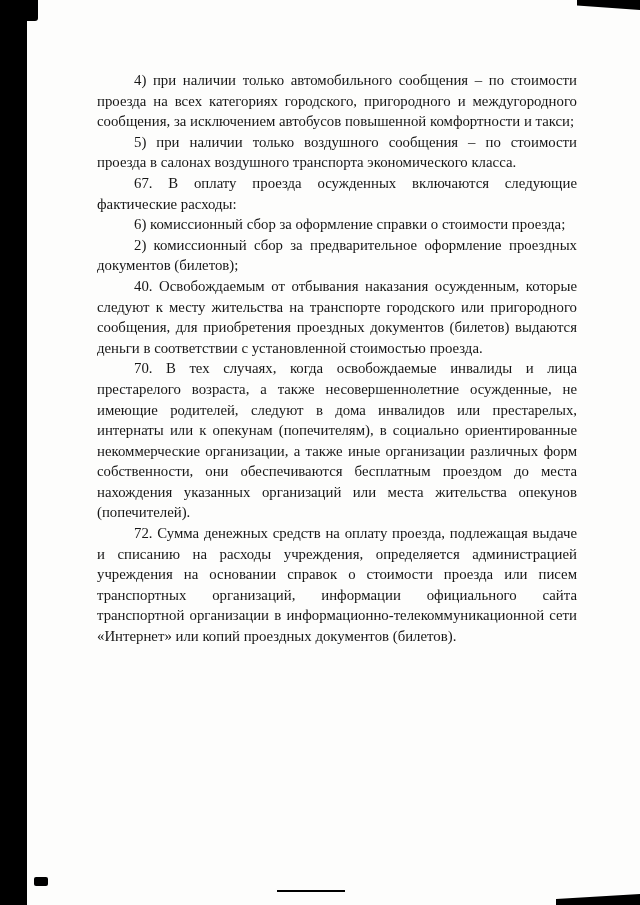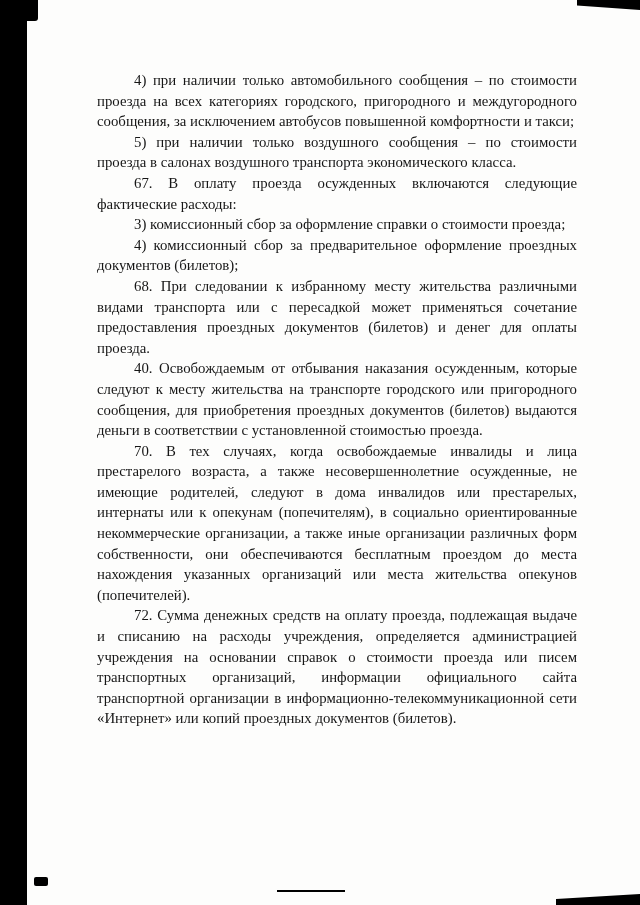--- a/index.html
+++ b/index.html
@@ -93,23 +93,22 @@
 </head>
 <body>
 
 <div class="page">
 
 
   <div class="content">
     <p>4) при наличии только автомобильного сообщения – по стоимости проезда на всех категориях городского, пригородного и междугородного сообщения, за исключением автобусов повышенной комфортности и такси;</p>
     <p>5) при наличии только воздушного сообщения – по стоимости проезда в салонах воздушного транспорта экономического класса.</p>
     <p>67. В оплату проезда осужденных включаются следующие фактические расходы:</p>
-    <p>3) комиссионный сбор за оформление справки о стоимости проезда;</p>
-    <p>4) комиссионный сбор за предварительное оформление проездных документов (билетов);</p>
-    <p>68. При следовании к избранному месту жительства различными видами транспорта или с пересадкой может применяться сочетание предоставления проездных документов (билетов) и денег для оплаты проезда.</p>
+    <p>6) комиссионный сбор за оформление справки о стоимости проезда;</p>
+    <p>2) комиссионный сбор за предварительное оформление проездных документов (билетов);</p>
     <p>40. Освобождаемым от отбывания наказания осужденным, которые следуют к месту жительства на транспорте городского или пригородного сообщения, для приобретения проездных документов (билетов) выдаются деньги в соответствии с установленной стоимостью проезда.</p>
     <p>70. В тех случаях, когда освобождаемые инвалиды и лица престарелого возраста, а также несовершеннолетние осужденные, не имеющие родителей, следуют в дома инвалидов или престарелых, интернаты или к опекунам (попечителям), в социально ориентированные некоммерческие организации, а также иные организации различных форм собственности, они обеспечиваются бесплатным проездом до места нахождения указанных организаций или места жительства опекунов (попечителей).</p>
     <p>72. Сумма денежных средств на оплату проезда, подлежащая выдаче и списанию на расходы учреждения, определяется администрацией учреждения на основании справок о стоимости проезда или писем транспортных организаций, информации официального сайта транспортной организации в информационно-телекоммуникационной сети «Интернет» или копий проездных документов (билетов).</p>
   </div>
 
   <div class="artifact" id="art-left-edge"></div>
   <div class="artifact" id="art-top-left"></div>
   <div class="artifact" id="art-top-right"></div>
   <div class="artifact" id="art-bottom-left"></div>
   <div class="artifact" id="art-bottom-line"></div>

